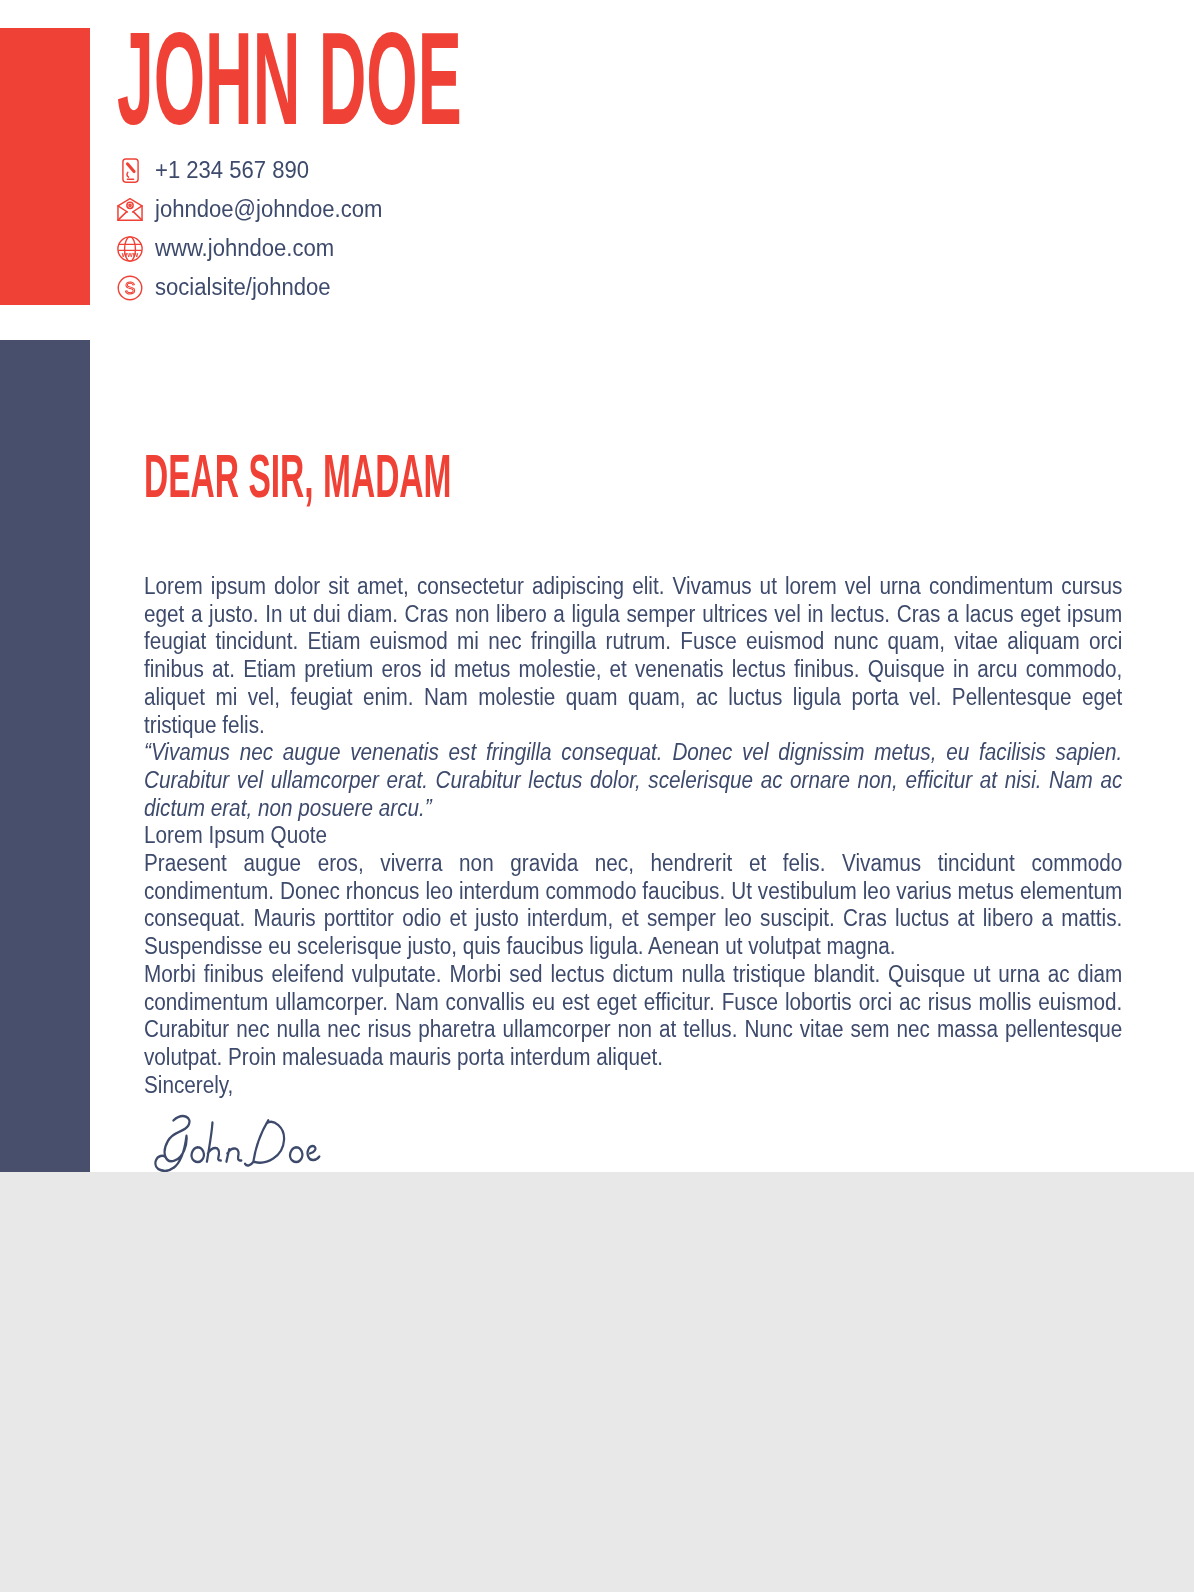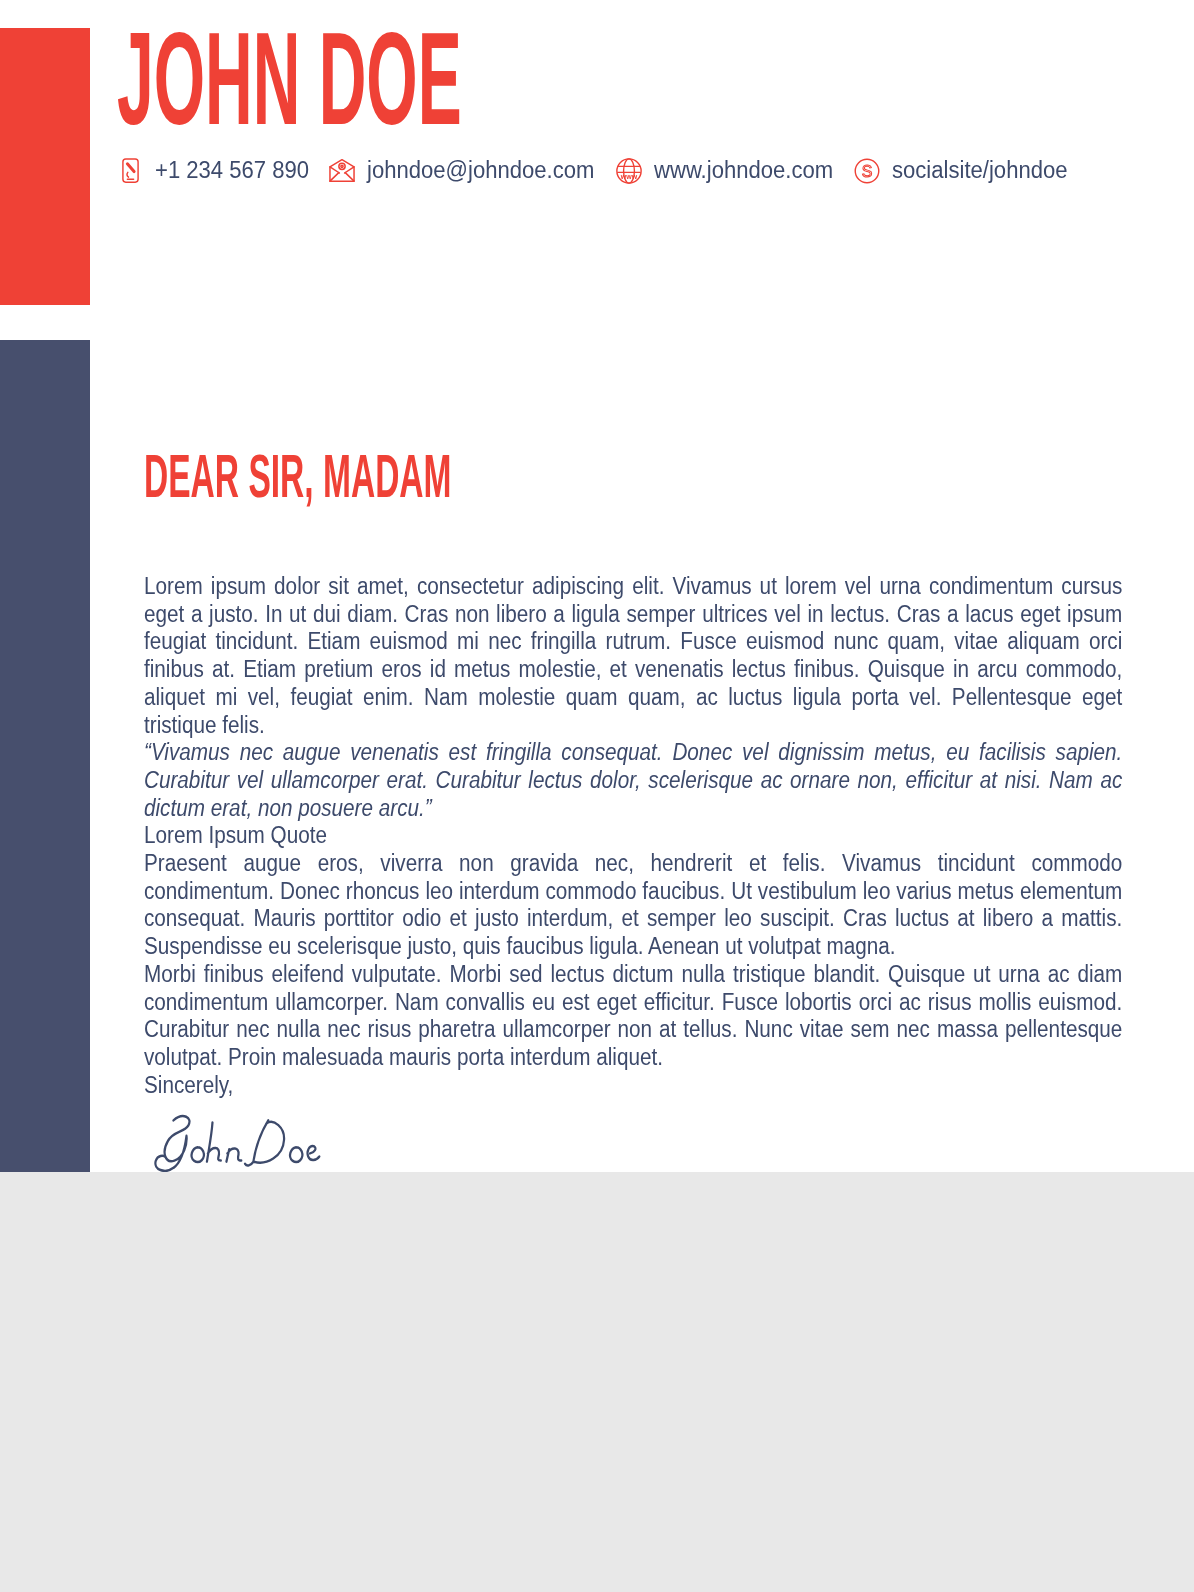--- a/index.html
+++ b/index.html
@@ -29,21 +29,21 @@
   .doc-title{
     position:absolute;left:117px;top:13px;
     font-size:132px;line-height:1;font-weight:700;
     color:var(--red);
     white-space:nowrap;
     transform:scaleX(0.5);transform-origin:0 0;
     letter-spacing:0px;
   }
   .contact-list{
     position:absolute;left:116px;top:157px;
-    display:flex;flex-direction:row;gap:12px;
+    display:flex;flex-direction:column;gap:12px;
   }
   .contact-row{
     display:flex;align-items:center;gap:11px;
     height:27px;
   }
   .contact-row .icon{
     width:28px;height:28px;display:flex;align-items:center;justify-content:center;flex:0 0 auto;
   }
   .contact-row .value{
     font-size:23px;color:var(--ink);

